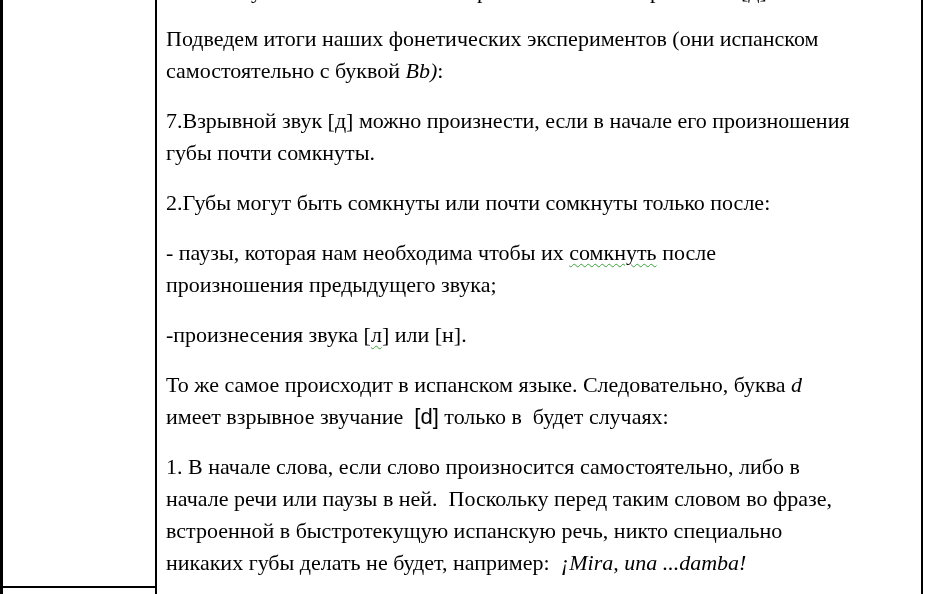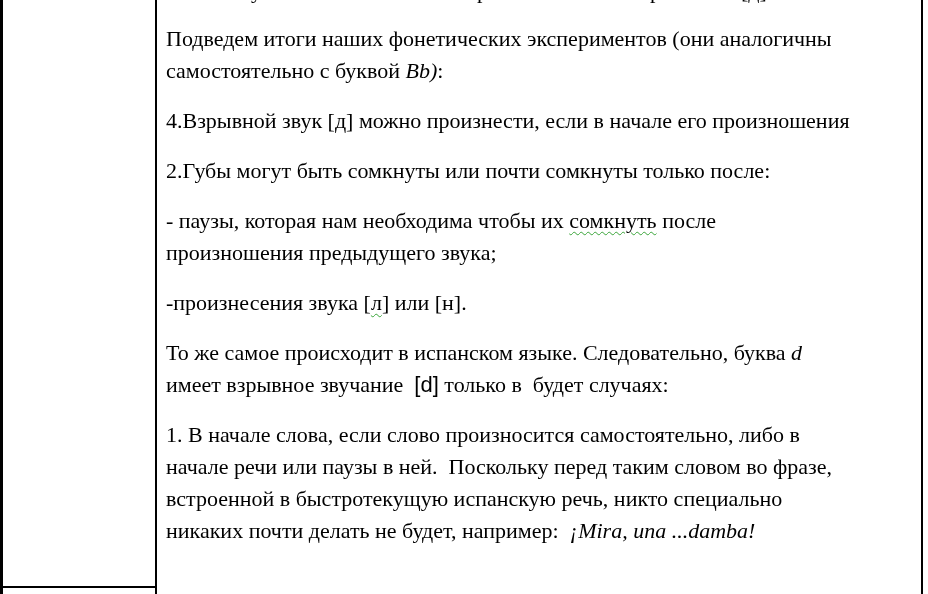--- a/index.html
+++ b/index.html
@@ -63,42 +63,43 @@
 
   <div class="cell-text">
     <div class="clip" id="clipped-line">
         <span style="left: 85px;">у</span>
         <span style="left: 311px;">р</span>
         <span style="left: 484px;">р</span>
         <span style="left: 575px;">[д]</span>
       </div>
     <div id="document-text">
         <div class="paragraph">
-          <div class="line"><span>Подведем итоги наших фонетических экспериментов (они аналогичны</span></div>
+          <div class="line"><span>Подведем итоги наших фонетических экспериментов (они испанском</span></div>
           <div class="line"><span>самостоятельно с буквой </span><span class="run-i">Bb)</span><span>:</span></div>
         </div>
         <div class="paragraph">
-          <div class="line"><span>4.Взрывной звук [д] можно произнести, если в начале его произношения</span></div>
+          <div class="line"><span>7.Взрывной звук [д] можно произнести, если в начале его произношения</span></div>
+          <div class="line"><span>губы почти сомкнуты.</span></div>
         </div>
         <div class="paragraph">
           <div class="line"><span>2.Губы могут быть сомкнуты или почти сомкнуты только после:</span></div>
         </div>
         <div class="paragraph">
           <div class="line"><span>- паузы, которая нам необходима чтобы их </span><span class="run-sq">сомкнуть</span><span> после</span></div>
           <div class="line"><span>произношения предыдущего звука;</span></div>
         </div>
         <div class="paragraph">
           <div class="line"><span>-произнесения звука [</span><span class="run-sq">л</span><span>] или [н].</span></div>
         </div>
         <div class="paragraph">
           <div class="line"><span>То же самое происходит в испанском языке. Следовательно, буква </span><span class="run-i">d</span></div>
           <div class="line"><span>имеет взрывное звучание  </span><span class="run-sans">[d]</span><span> только в  будет случаях:</span></div>
         </div>
         <div class="paragraph">
           <div class="line"><span>1. В начале слова, если слово произносится самостоятельно, либо в</span></div>
           <div class="line"><span>начале речи или паузы в ней.  Поскольку перед таким словом во фразе,</span></div>
           <div class="line"><span>встроенной в быстротекущую испанскую речь, никто специально</span></div>
-          <div class="line"><span>никаких почти делать не будет, например:  </span><span class="run-i">¡Mira, una ...damba!</span></div>
+          <div class="line"><span>никаких губы делать не будет, например:  </span><span class="run-i">¡Mira, una ...damba!</span></div>
         </div>
       </div>
   </div>
 
 </div>
 
 </body></html>

